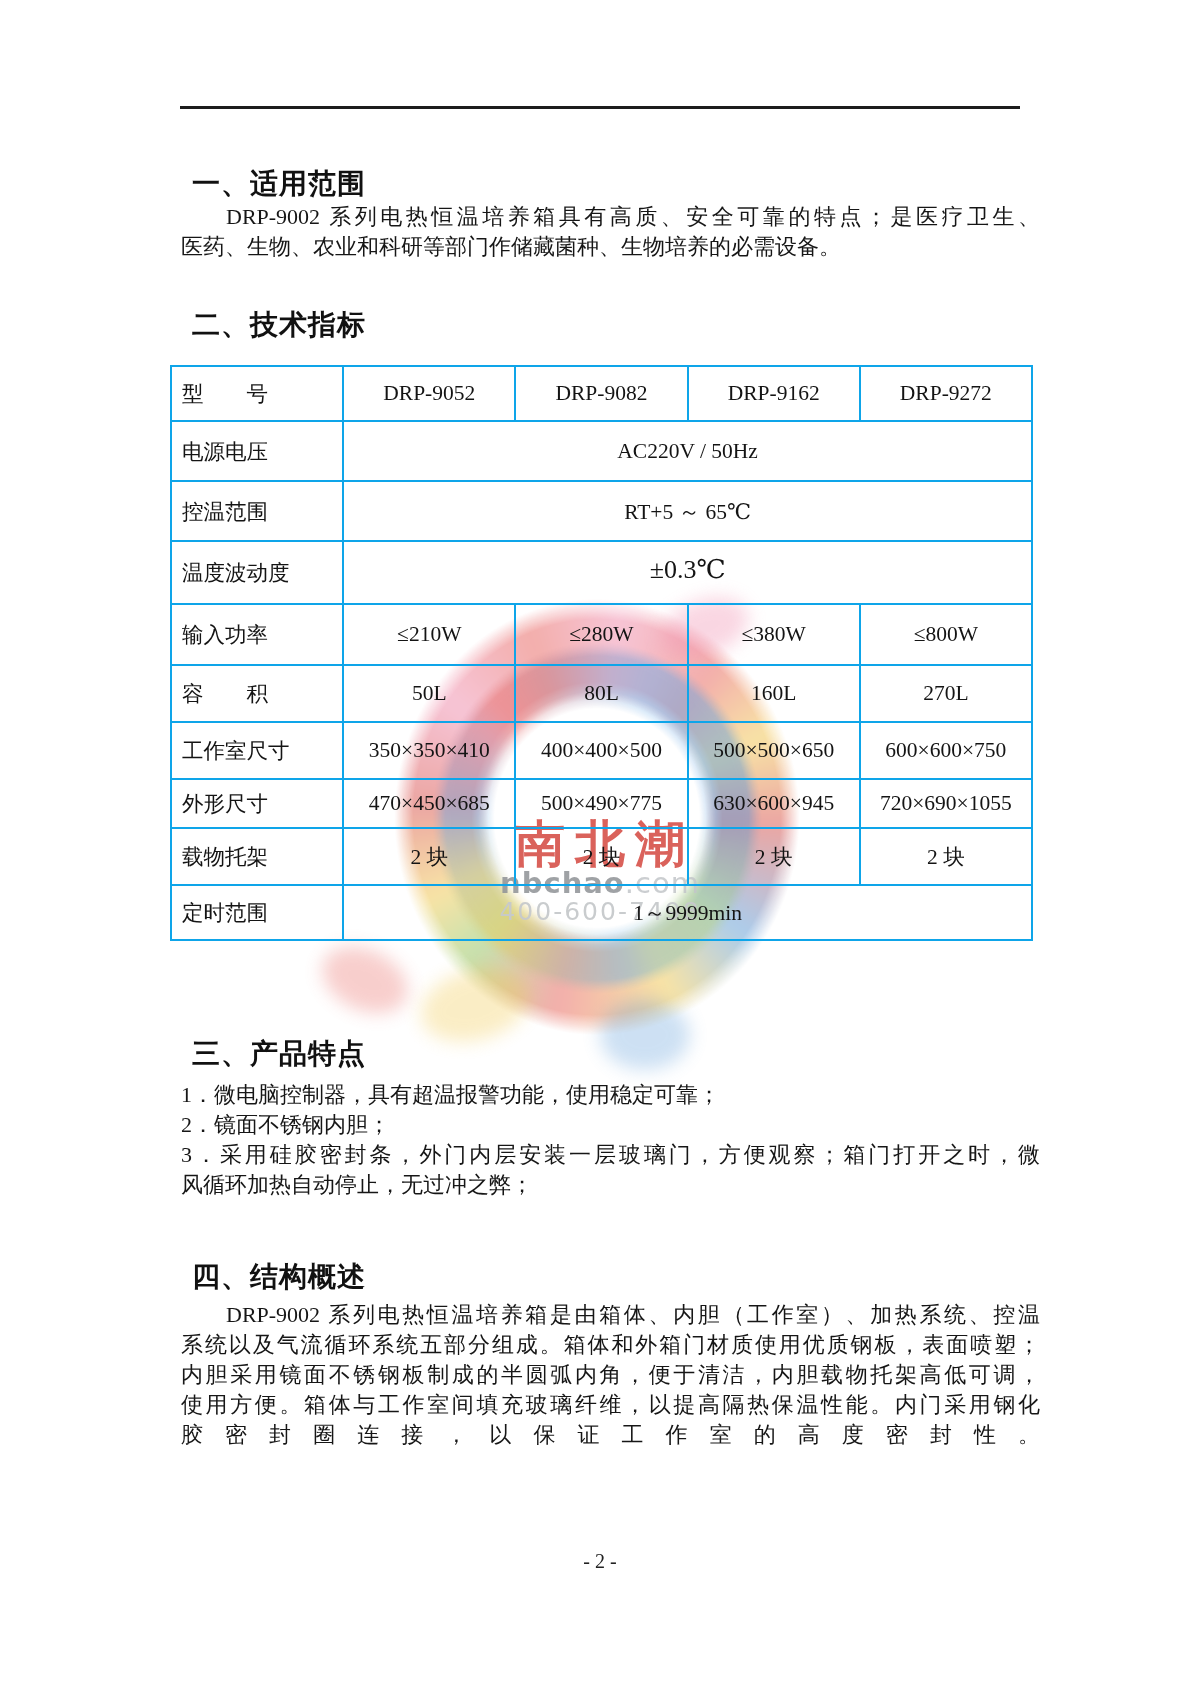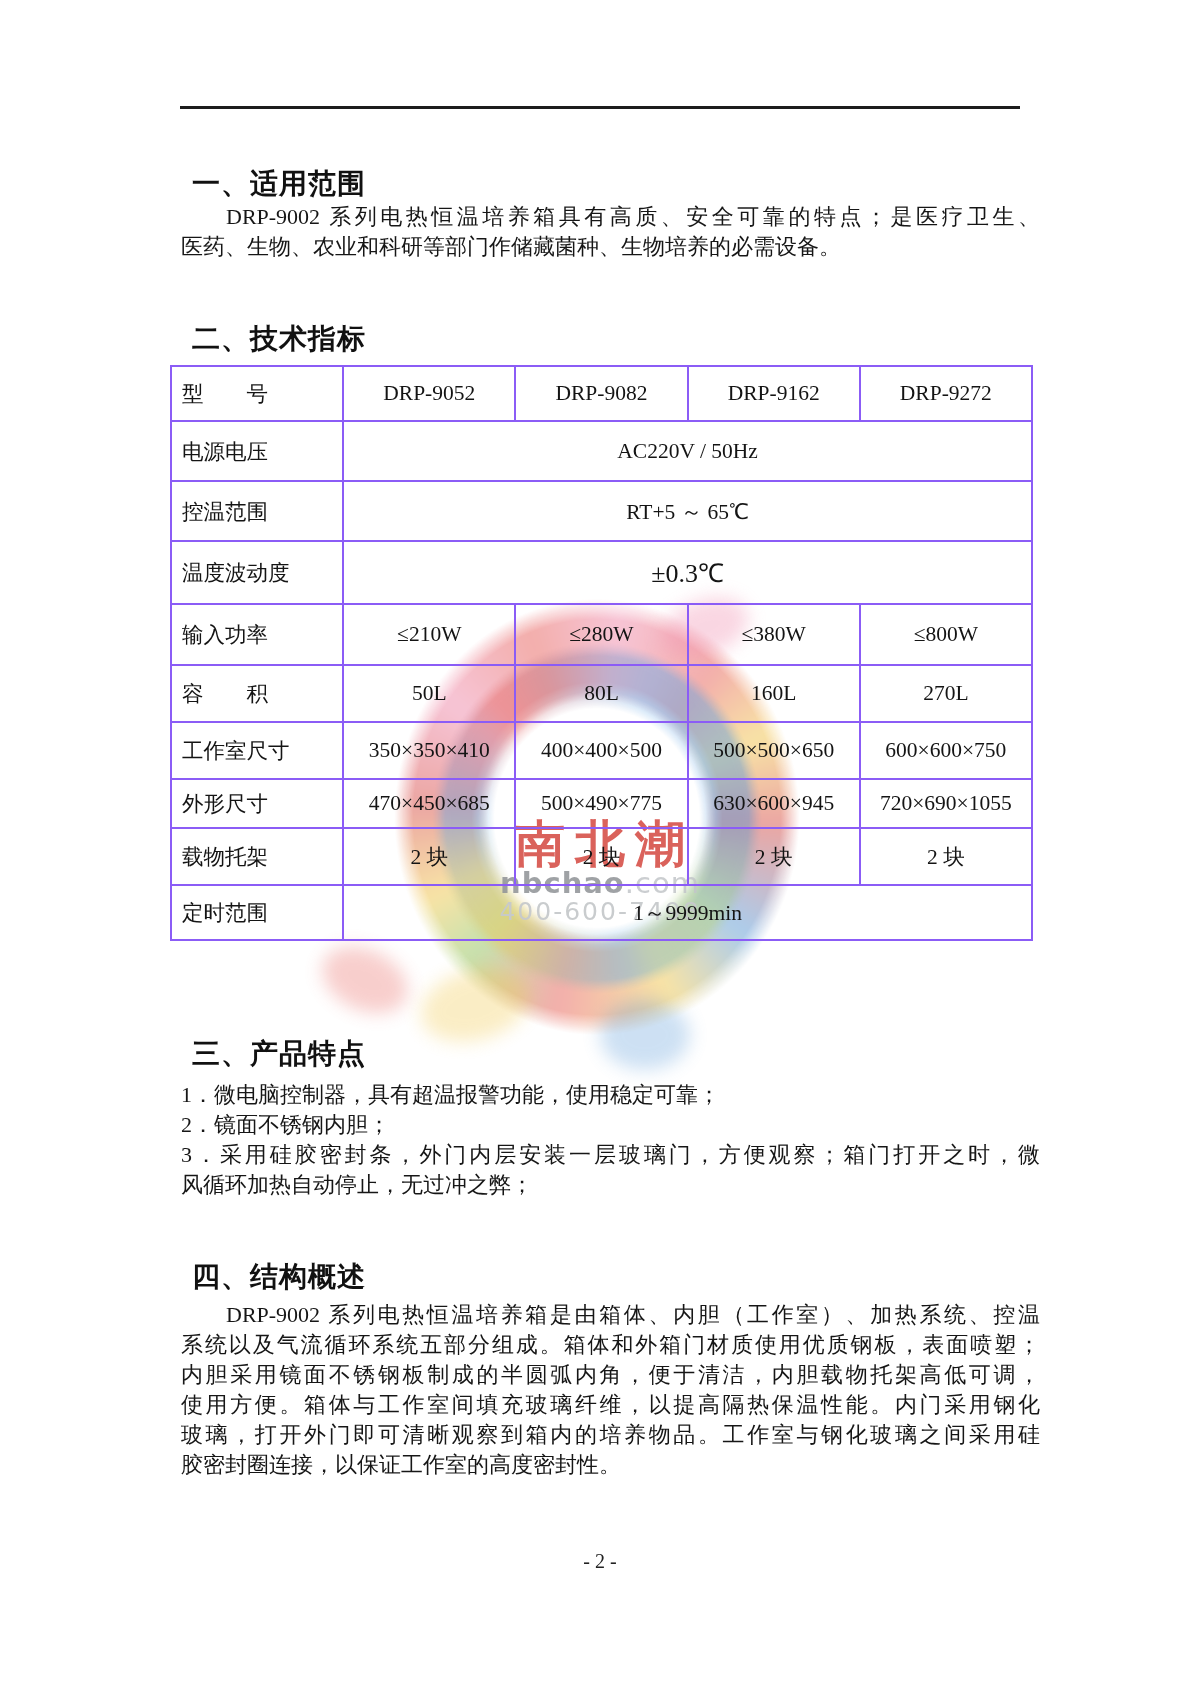--- a/index.html
+++ b/index.html
@@ -6,42 +6,42 @@
   .page{position:relative;width:1200px;height:1697px;background:#ffffff;overflow:hidden;
         font-family:"Liberation Serif","DejaVu Serif",serif;color:#141414;}
 
   
   .top-rule{position:absolute;left:180px;top:106px;width:840px;height:3px;background:#1c1c1c;}
 
   
   .sec-title{position:absolute;left:180px;font-family:"Liberation Sans","DejaVu Sans",sans-serif;
              font-weight:700;font-size:28px;line-height:34px;letter-spacing:1px;color:#111;margin:12px;}
   #s1-title{top:155px;}
-  #s2-title{top:310px;}
+  #s2-title{top:296px;}
   #s3-title{top:1025px;}
   #s4-title{top:1248px;}
 
   
   .para{position:absolute;left:181px;width:859px;font-size:22px;color:#161616;}
   .para .line{height:30px;line-height:30px;white-space:nowrap;overflow:visible;}
   .para .line.indent{text-indent:45px;}
   #s1-body{top:202px;}
   #s3-body{top:1080px;}
   #s4-body{top:1300px;}
   
   #s1-body .line:nth-child(1),
   #s3-body .line:nth-child(3),
   #s4-body .line:nth-child(-n+5){text-align:justify;text-align-last:justify;}
 
   
   .spec-table{position:absolute;left:170px;top:365px;width:861px;border-collapse:collapse;
               table-layout:fixed;font-size:21.5px;color:#141414;}
   .spec-table col{width:172.2px;}
-  .spec-table td{border:2px solid #8b5cf6;text-align:center;vertical-align:middle;
-                 padding:0;overflow:hidden;font-family:Liberation Serif, serif;}
+  .spec-table td{border:2px solid #0ea5e9;text-align:center;vertical-align:middle;
+                 padding:0;overflow:hidden;}
   .spec-table td.lbl{text-align:left;padding-left:10px;}
   .spec-table tr:nth-child(1) {height:55px;}
   .spec-table tr:nth-child(2) {height:60px;}
   .spec-table tr:nth-child(3) {height:60px;border-radius:23px;}
   .spec-table tr:nth-child(4) {height:63px;}
   .spec-table tr:nth-child(5) {height:61px;border-radius:18px;}
   .spec-table tr:nth-child(6) {height:57px;}
   .spec-table tr:nth-child(7) {height:57px;}
   .spec-table tr:nth-child(8) {height:49px;}
   .spec-table tr:nth-child(9) {height:57px;}
@@ -188,19 +188,18 @@
       <div class="line">3．采用硅胶密封条，外门内层安装一层玻璃门，方便观察；箱门打开之时，微</div>
       <div class="line">风循环加热自动停止，无过冲之弊；</div>
     </div>
 
   <h2 class="sec-title" id="s4-title">四、结构概述</h2>
   <div class="para" id="s4-body">
       <div class="line indent">DRP-9002 系列电热恒温培养箱是由箱体、内胆（工作室）、加热系统、控温</div>
       <div class="line">系统以及气流循环系统五部分组成。箱体和外箱门材质使用优质钢板，表面喷塑；</div>
       <div class="line">内胆采用镜面不锈钢板制成的半圆弧内角，便于清洁，内胆载物托架高低可调，</div>
       <div class="line">使用方便。箱体与工作室间填充玻璃纤维，以提高隔热保温性能。内门采用钢化</div>
-      <div class="line">玻璃，打开外门即可清晰观察到箱内的培养物品。工作室与钢化玻璃之间采用硅</div>
       <div class="line">胶密封圈连接，以保证工作室的高度密封性。</div>
     </div>
 
   <div class="footer">- 2 -</div>
 
 </div>
 
 </body></html>

